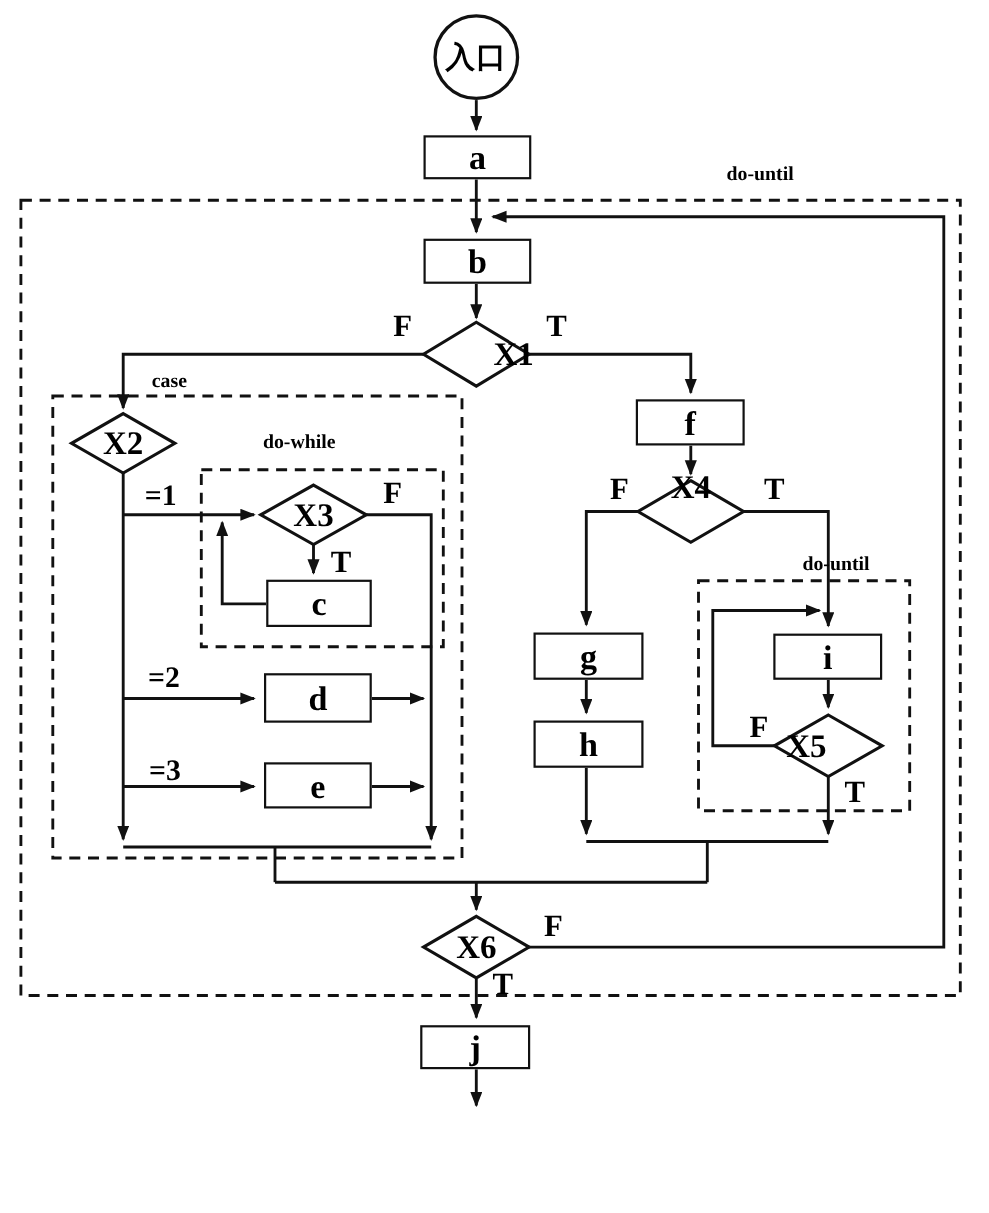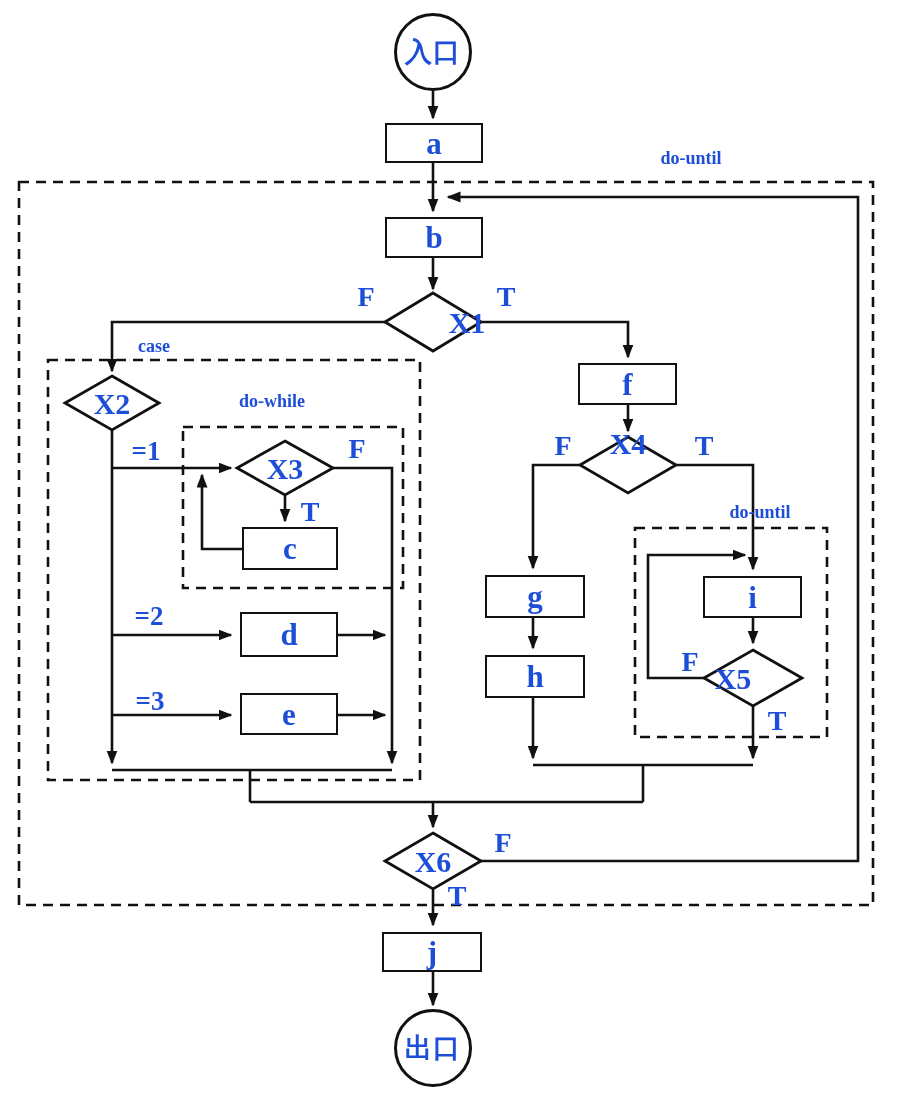--- a/index.html
+++ b/index.html
@@ -1,21 +1,21 @@
 <!DOCTYPE html>
 <html><head>
 <meta charset="utf-8">
 <style>
   html,body{margin:0;padding:0;background:#ffffff;}
   .stage{
     position:relative;
     width:899px;height:1103px;
     background:#ffffff;
     font-family:"Liberation Serif", serif;
-    color:#1d4ed8;
+    color:#000000;
     overflow:hidden;
     text-decoration:underline;
   }
   .stage svg{position:absolute;left:0;top:0;z-index:2;}
   .node{
     position:absolute;z-index:3;
     display:flex;align-items:center;justify-content:center;
     box-sizing:border-box;background:#ffffff;
     font-weight:bold;
   }
@@ -96,21 +96,20 @@
       <polygon points="433,293 481,322 433,351 385,322"></polygon>
       <polygon points="112,376 159,403 112,430 65,403"></polygon>
       <polygon points="285,441 333,468 285,495 237,468"></polygon>
       <polygon points="628,437 676,465 628,493 580,465"></polygon>
       <polygon points="753,650 802,678 753,706 704,678"></polygon>
       <polygon points="433,833 481,861 433,889 385,861"></polygon>
     </g>
   </svg>
 
   <div class="node terminal" style="left:394px;top:13px;width:78px;height:78px;">入口</div>
-  <div class="node terminal" style="left:394px;top:1009px;width:78px;height:78px;">出口</div>
 
   <div class="node pbox" style="left:385px;top:123px;width:98px;height:40px;">a</div>
   <div class="node pbox" style="left:385px;top:217px;width:98px;height:41px;">b</div>
   <div class="node pbox" style="left:242px;top:527px;width:96px;height:43px;">c</div>
   <div class="node pbox" style="left:240px;top:612px;width:98px;height:45px;">d</div>
   <div class="node pbox" style="left:240px;top:693px;width:98px;height:42px;">e</div>
   <div class="node pbox" style="left:578px;top:363px;width:99px;height:42px;">f</div>
   <div class="node pbox" style="left:485px;top:575px;width:100px;height:43px;">g</div>
   <div class="node pbox" style="left:485px;top:655px;width:100px;height:43px;">h</div>
   <div class="node pbox" style="left:703px;top:576px;width:99px;height:42px;">i</div>

